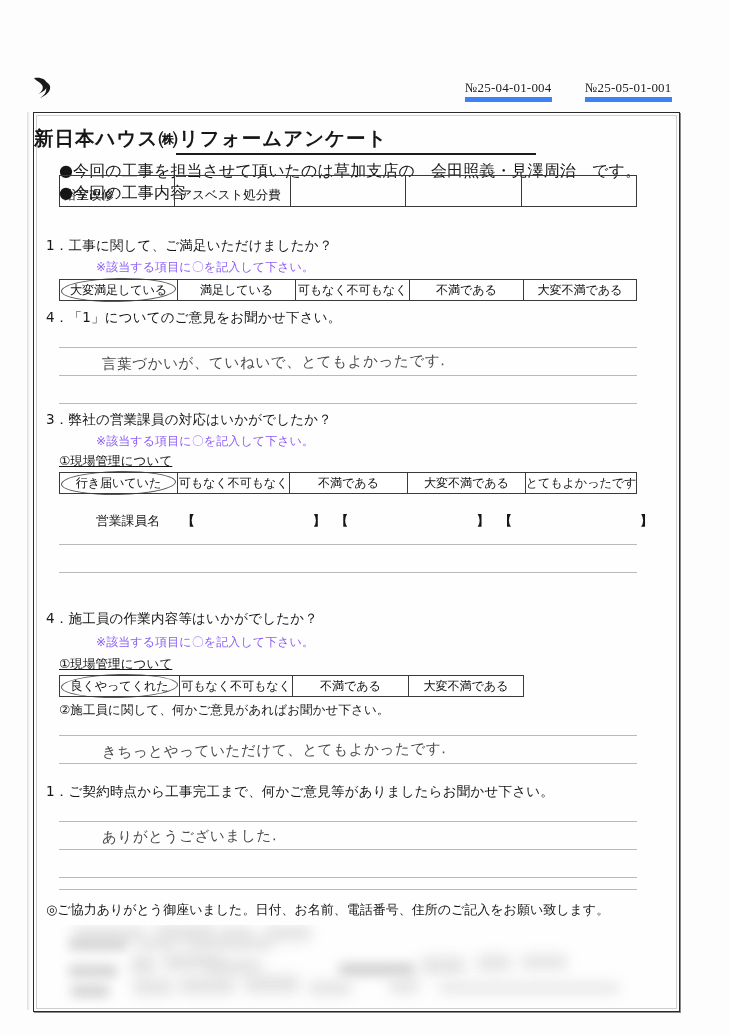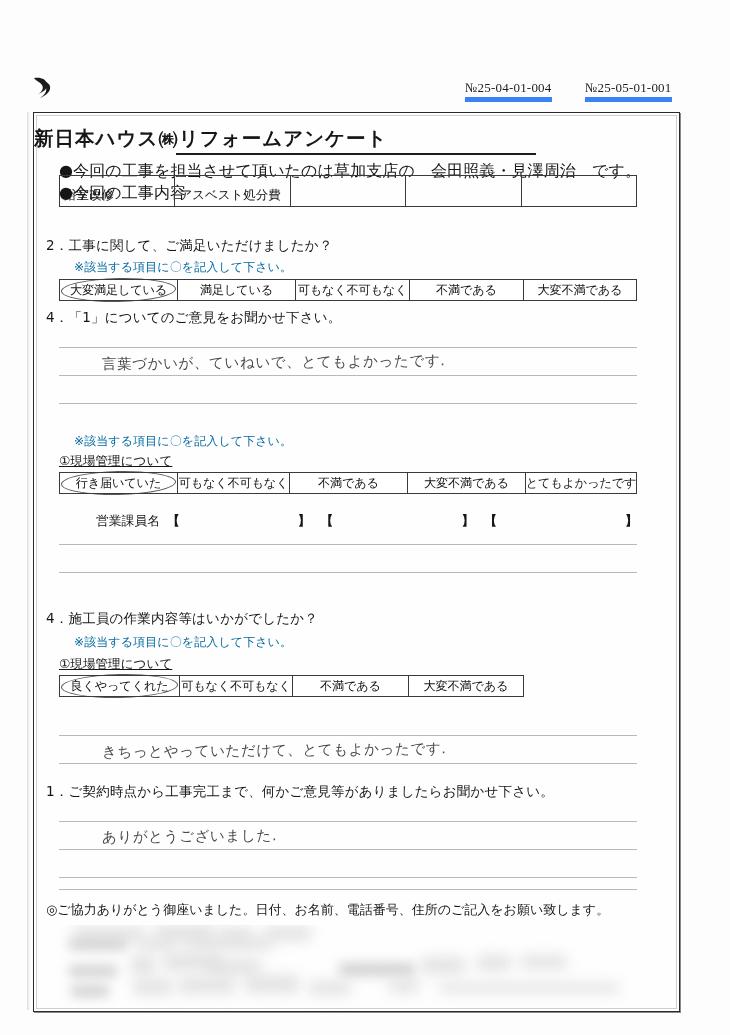--- a/index.html
+++ b/index.html
@@ -107,21 +107,22 @@
     font-size: 16px;
     letter-spacing: 0.1px;
   }
   .q-line {
     font-size: 13.5px;
     letter-spacing: 0.2px;
   }
   .note-line {
     font-size: 12px;
     letter-spacing: 0.1px;
-    color: #0369a1;
+    color: #8b5cf6;
+    margin-left: 22px;
   }
   .sub-head {
     font-size: 12.5px;
     letter-spacing: 0.1px;
   }
 
   
   .grid-table {
     position: absolute;
     border: 1px solid #3a3a3a;
@@ -237,21 +238,21 @@
     position: absolute;
     left: 62px;
     top: 400px;
     width: 550px;
     height: 20px;
     font-family: "DejaVu Sans", sans-serif;
     font-size: 12.8px;
     color: #161616;
     white-space: nowrap;
   }
-  #staff-name-row .lbl { margin-right: 7px; }
+  #staff-name-row .lbl { margin-right: 22px; }
   #staff-name-row .brk {
     display: inline-block;
     font-weight: bold;
   }
   .blank-gap { display: inline-block; }
 
   
   #thanks-rule {
     position: absolute;
     left: 25px;
@@ -317,39 +318,40 @@
     <div class="abs jp lead-line" style="left:25px; top:70px;">●今回の工事内容</div>
 
     <div class="grid-table" id="work-table">
       <div class="cell">浴室改修</div>
       <div class="cell">アスベスト処分費</div>
       <div class="cell"></div>
       <div class="cell"></div>
       <div class="cell"></div>
     </div>
 
-    <div class="abs jp q-line" style="left:12px; top:124px;">2．工事に関して、ご満足いただけましたか？</div>
+    <div class="abs jp q-line" style="left:12px; top:124px;">1．工事に関して、ご満足いただけましたか？</div>
     <div class="abs jp note-line" style="left:40px; top:146px;">※該当する項目に〇を記入して下さい。</div>
 
     <div class="opt-table" id="q1-options">
       <div class="opt selected">大変満足している</div>
       <div class="opt">満足している</div>
       <div class="opt">可もなく不可もなく</div>
       <div class="opt">不満である</div>
       <div class="opt">大変不満である</div>
     </div>
 
     <div class="abs jp q-line" style="left:12px; top:196px;">4．「1」についてのご意見をお聞かせ下さい。</div>
 
     <div class="rule" style="top:234px;"></div>
     <div class="rule" style="top:262px;"></div>
     <div class="rule" style="top:290px;"></div>
 
     <div class="handwriting" style="left:68px; top:240px;">言葉づかいが、ていねいで、とてもよかったです.</div>
 
+    <div class="abs jp q-line" style="left:12px; top:298px;">3．弊社の営業課員の対応はいかがでしたか？</div>
     <div class="abs jp note-line" style="left:40px; top:320px;">※該当する項目に〇を記入して下さい。</div>
     <div class="abs jp sub-head" style="left:25px; top:340px; text-decoration:underline;">①現場管理について</div>
 
     <div class="opt-table" id="q3-options" style="top:359px;">
       <div class="opt selected">行き届いていた</div>
       <div class="opt">可もなく不可もなく</div>
       <div class="opt">不満である</div>
       <div class="opt">大変不満である</div>
       <div class="opt">とてもよかったです</div>
     </div>
@@ -368,20 +370,21 @@
     <div class="abs jp note-line" style="left:40px; top:521px;">※該当する項目に〇を記入して下さい。</div>
     <div class="abs jp sub-head" style="left:25px; top:543px; text-decoration:underline;">①現場管理について</div>
 
     <div class="opt-table" id="q4-options" style="top:562px;">
       <div class="opt selected">良くやってくれた</div>
       <div class="opt">可もなく不可もなく</div>
       <div class="opt">不満である</div>
       <div class="opt">大変不満である</div>
     </div>
 
+    <div class="abs jp sub-head" style="left:25px; top:589px;">②施工員に関して、何かご意見があればお聞かせ下さい。</div>
 
     <div class="rule" style="top:622px;"></div>
     <div class="rule" style="top:650px;"></div>
 
     <div class="handwriting" style="left:68px; top:628px;">きちっとやっていただけて、とてもよかったです.</div>
 
     <div class="abs jp q-line" style="left:12px; top:670px;">1．ご契約時点から工事完工まで、何かご意見等がありましたらお聞かせ下さい。</div>
 
     <div class="rule" style="top:708px;"></div>
     <div class="rule" style="top:736px;"></div>

